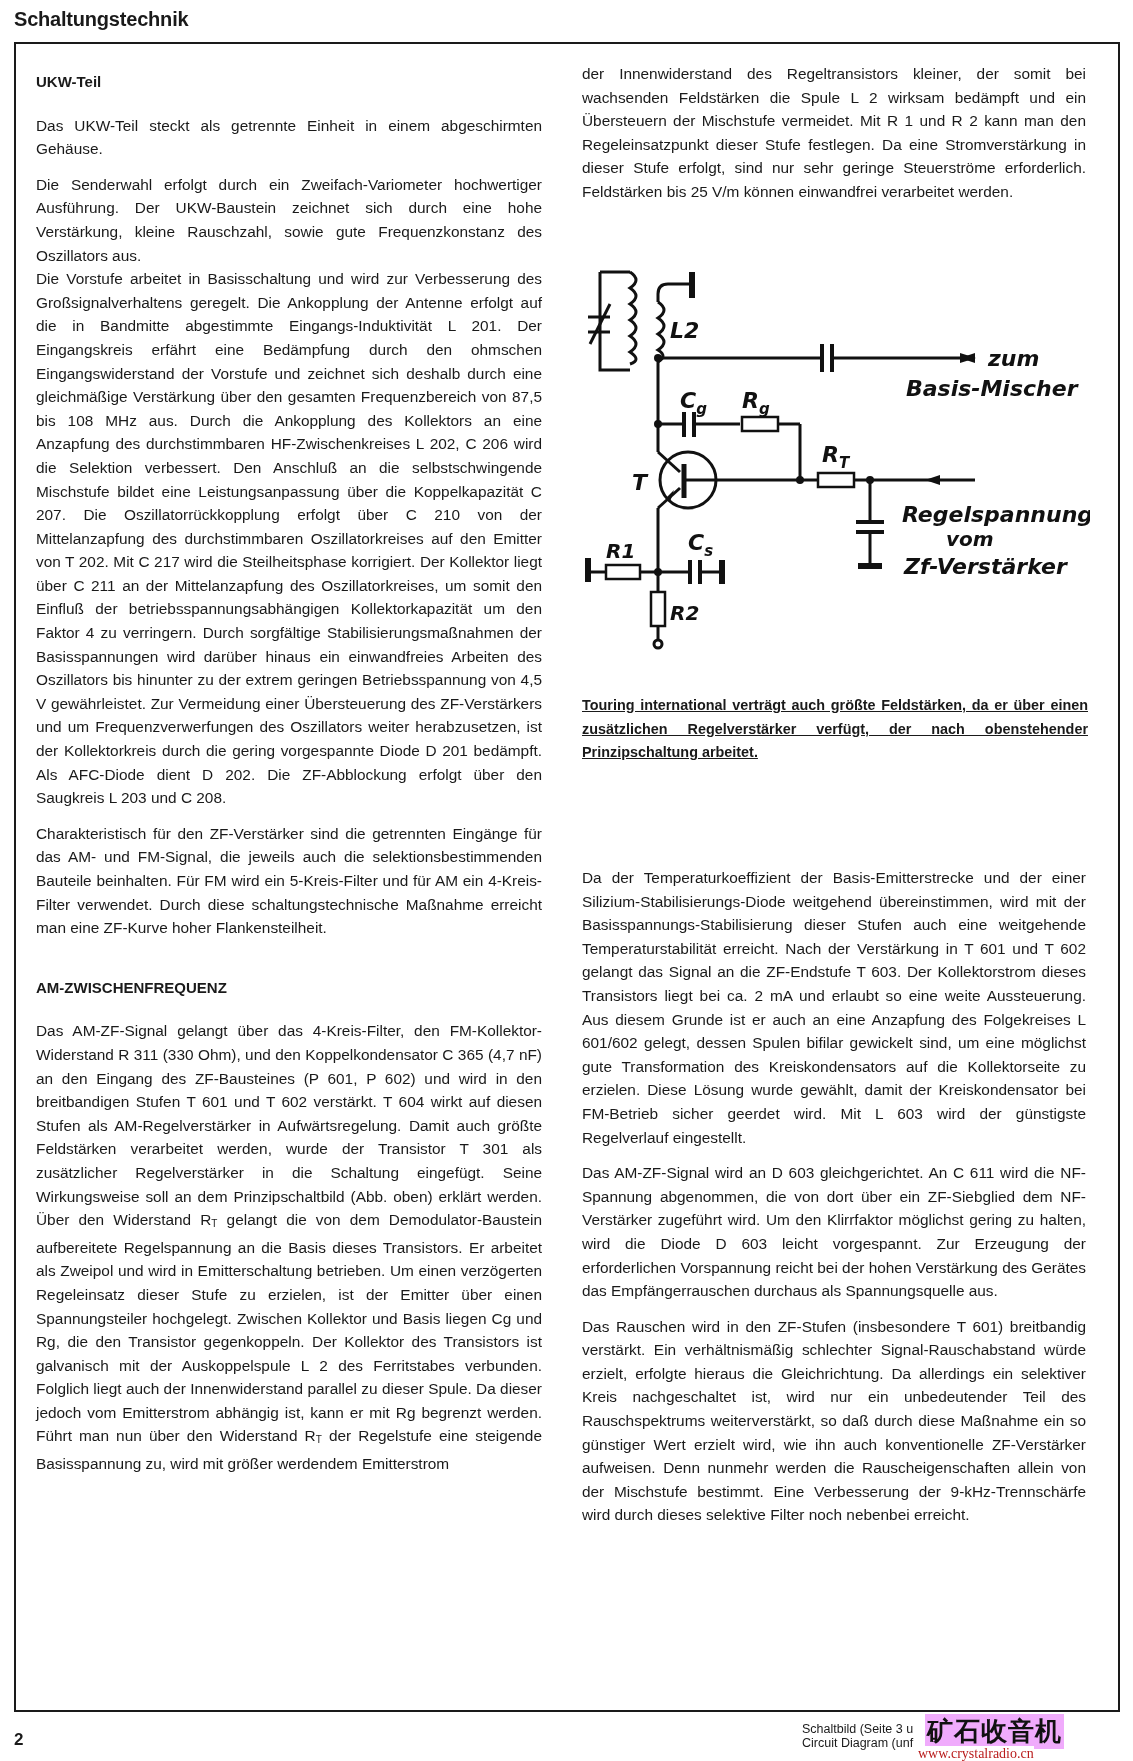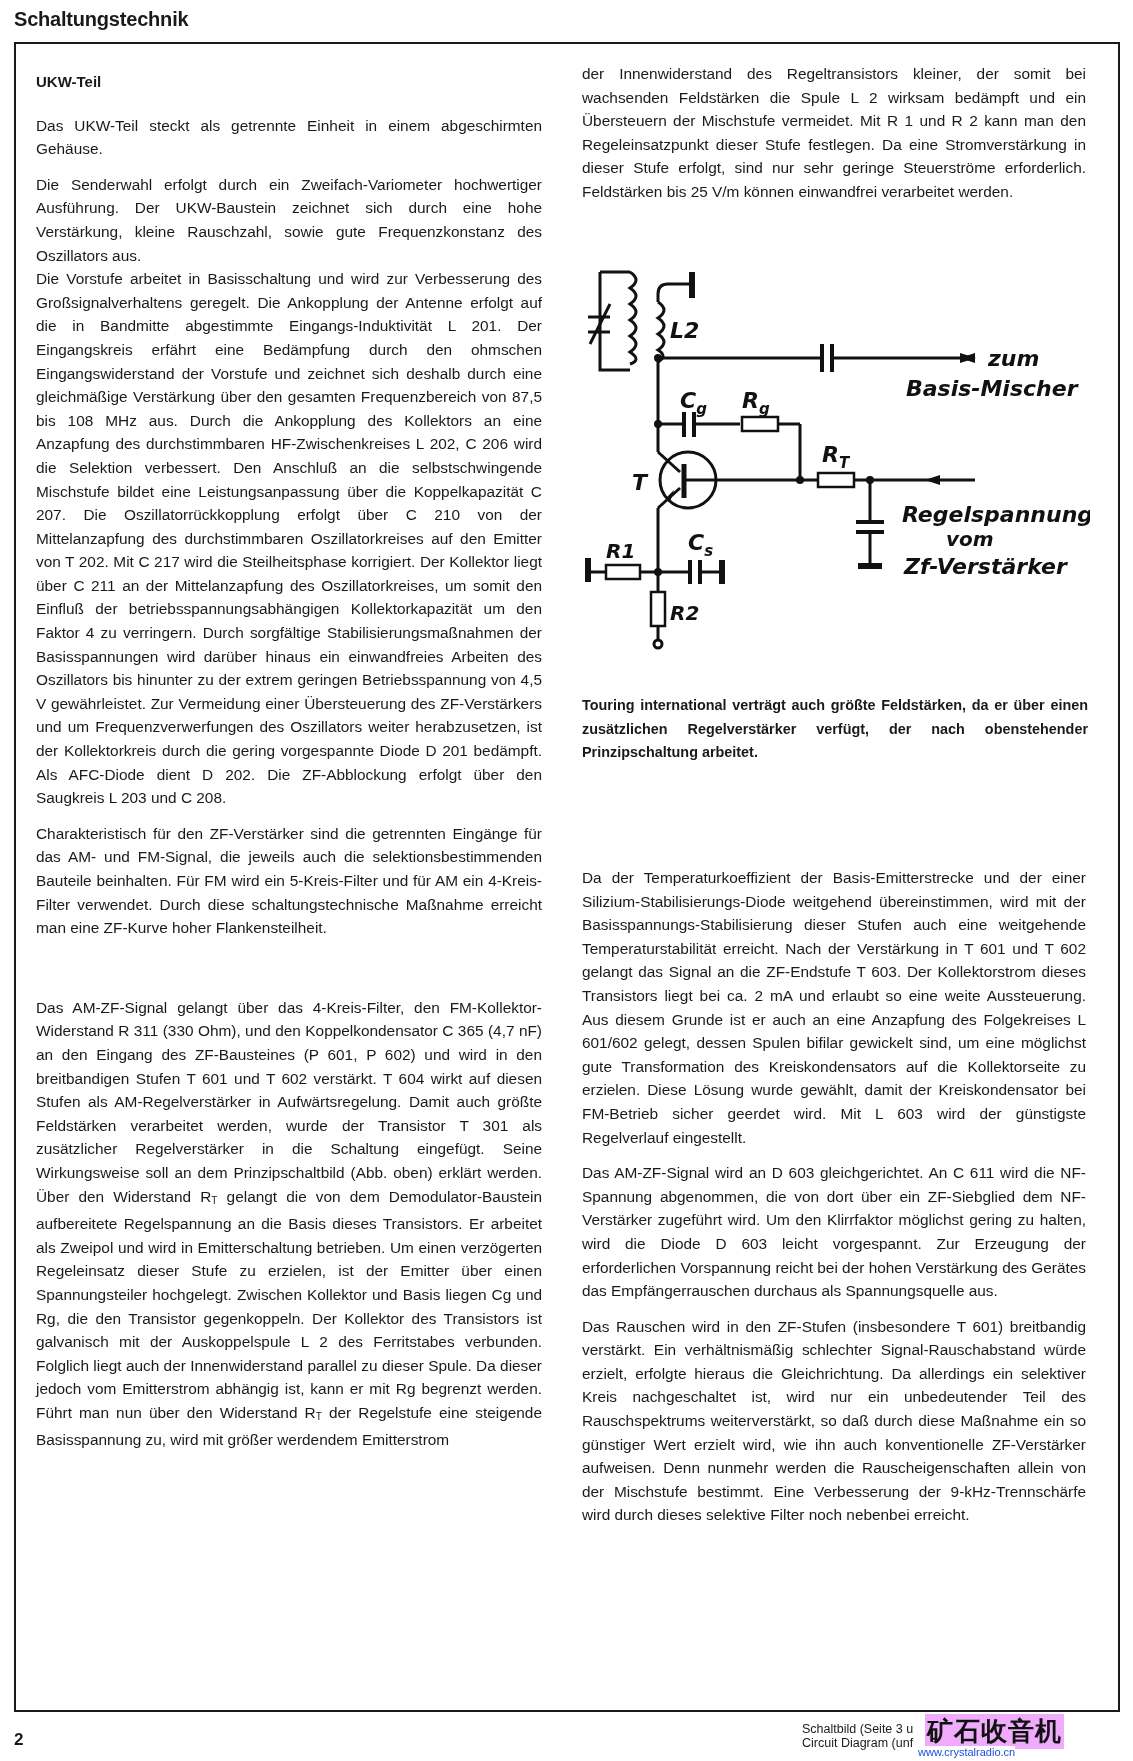--- a/index.html
+++ b/index.html
@@ -31,41 +31,42 @@
   .page-number { position: absolute; left: 14px; top: 1730px; font-size: 17px; font-weight: bold; }
   .footer-ref {
     position: absolute; left: 802px; top: 1722px; font-size: 12.5px; font-weight: normal; line-height: 14px;
     white-space: nowrap;
   }
   .watermark-cn {
     position: absolute; left: 925px; top: 1714px; font-size: 26px; font-weight: bold; color: #111;
     background: #f0abfc; padding: 0 2px; letter-spacing: 1px;
   }
   .watermark-url {
-    position: absolute; left: 918px; top: 1746px; font-size: 11px; color: #1d4ed8; background: #fff;
+    position: absolute; left: 918px; top: 1746px; font-size: 14px; color: #b91c1c; background: #fff; font-family: Liberation Serif, serif;
   }
 </style>
 </head>
 <body>
 
 <div class="page-title">Schaltungstechnik</div>
 
 <div class="frame"></div>
 
 <div class="col col-left">
   <div class="gap-s"></div>
   <h3 class="heading">UKW-Teil</h3>
   <div class="gap-s" style="height:20px"></div>
   <p>Das UKW-Teil steckt als getrennte Einheit in einem abgeschirmten Gehäuse.</p>
   <div class="gap-s"></div>
   <p>Die Senderwahl erfolgt durch ein Zweifach-Variometer hochwertiger Ausführung. Der UKW-Baustein zeichnet sich durch eine hohe Verstärkung, kleine Rauschzahl, sowie gute Frequenzkonstanz des Oszillators aus.</p>
   <p>Die Vorstufe arbeitet in Basisschaltung und wird zur Verbesserung des Großsignalverhaltens geregelt. Die Ankopplung der Antenne erfolgt auf die in Bandmitte abgestimmte Eingangs-Induktivität L 201. Der Eingangskreis erfährt eine Bedämpfung durch den ohmschen Eingangswiderstand der Vorstufe und zeichnet sich deshalb durch eine gleichmäßige Verstärkung über den gesamten Frequenzbereich von 87,5 bis 108 MHz aus. Durch die Ankopplung des Kollektors an eine Anzapfung des durchstimmbaren HF-Zwischenkreises L 202, C 206 wird die Selektion verbessert. Den Anschluß an die selbstschwingende Mischstufe bildet eine Leistungsanpassung über die Koppelkapazität C 207. Die Oszillatorrückkopplung erfolgt über C 210 von der Mittelanzapfung des durchstimmbaren Oszillatorkreises auf den Emitter von T 202. Mit C 217 wird die Steilheitsphase korrigiert. Der Kollektor liegt über C 211 an der Mittelanzapfung des Oszillatorkreises, um somit den Einfluß der betriebsspannungsabhängigen Kollektorkapazität um den Faktor 4 zu verringern. Durch sorgfältige Stabilisierungsmaßnahmen der Basisspannungen wird darüber hinaus ein einwandfreies Arbeiten des Oszillators bis hinunter zu der extrem geringen Betriebsspannung von 4,5 V gewährleistet. Zur Vermeidung einer Übersteuerung des ZF-Verstärkers und um Frequenzverwerfungen des Oszillators weiter herabzusetzen, ist der Kollektorkreis durch die gering vorgespannte Diode D 201 bedämpft. Als AFC-Diode dient D 202. Die ZF-Abblockung erfolgt über den Saugkreis L 203 und C 208.</p>
   <div class="gap-s"></div>
   <p>Charakteristisch für den ZF-Verstärker sind die getrennten Eingänge für das AM- und FM-Signal, die jeweils auch die selektionsbestimmenden Bauteile beinhalten. Für FM wird ein 5-Kreis-Filter und für AM ein 4-Kreis-Filter verwendet. Durch diese schaltungstechnische Maßnahme erreicht man eine ZF-Kurve hoher Flankensteilheit.</p>
   <div class="gap-l"></div>
+  <h3 class="heading">AM-ZWISCHENFREQUENZ</h3>
   <div class="gap-s" style="height:20px"></div>
   <p><span>Das AM-ZF-Signal gelangt über das 4-Kreis-Filter, den FM-Kollektor-Widerstand R 311 (330 Ohm), und den Koppelkondensator C 365 (4,7 nF) an den Eingang des ZF-Bausteines (P 601, P 602) und wird in den breitbandigen Stufen T 601 und T 602 verstärkt. T 604 wirkt auf diesen Stufen als AM-Regelverstärker in Aufwärtsregelung. Damit auch größte Feldstärken verarbeitet werden, wurde der Transistor T 301 als zusätzlicher Regelverstärker in die Schaltung eingefügt. Seine Wirkungsweise soll an dem Prinzipschaltbild (Abb. oben) erklärt werden. Über den Widerstand R</span><span class="sub">T</span><span> gelangt die von dem Demodulator-Baustein aufbereitete Regelspannung an die Basis dieses Transistors. Er arbeitet als Zweipol und wird in Emitterschaltung betrieben. Um einen verzögerten Regeleinsatz dieser Stufe zu erzielen, ist der Emitter über einen Spannungsteiler hochgelegt. Zwischen Kollektor und Basis liegen Cg und Rg, die den Transistor gegenkoppeln. Der Kollektor des Transistors ist galvanisch mit der Auskoppelspule L 2 des Ferritstabes verbunden. Folglich liegt auch der Innenwiderstand parallel zu dieser Spule. Da dieser jedoch vom Emitterstrom abhängig ist, kann er mit Rg begrenzt werden. Führt man nun über den Widerstand R</span><span class="sub">T</span><span> der Regelstufe eine steigende Basisspannung zu, wird mit größer werdendem Emitterstrom</span></p>
 </div>
 
 <div class="col col-right" style="top:62px">
   <p>der Innenwiderstand des Regeltransistors kleiner, der somit bei wachsenden Feldstärken die Spule L 2 wirksam bedämpft und ein Übersteuern der Mischstufe vermeidet. Mit R 1 und R 2 kann man den Regeleinsatzpunkt dieser Stufe festlegen. Da eine Stromverstärkung in dieser Stufe erfolgt, sind nur sehr geringe Steuerströme erforderlich. Feldstärken bis 25 V/m können einwandfrei verarbeitet werden.</p>
 </div>
 
 <svg class="schematic" viewBox="0 0 520 400" xmlns="http://www.w3.org/2000/svg">
   <g stroke="#111" stroke-width="3" fill="none">
@@ -147,21 +148,21 @@
   <text x="36" y="296" font-size="20">R1</text>
   <text x="118" y="288" font-size="22"><tspan>C</tspan><tspan font-size="15" dy="6">s</tspan></text>
   <text x="100" y="358" font-size="20">R2</text>
   <text x="418" y="104" font-size="22">zum</text>
   <text x="336" y="134" font-size="22">Basis-Mischer</text>
   <text x="332" y="260" font-size="22">Regelspannung</text>
   <text x="376" y="284" font-size="20">vom</text>
   <text x="334" y="312" font-size="22">Zf-Verstärker</text>
 </svg>
 
-<div class="col col-right caption" style="top:694px; width:506px;">Touring international verträgt auch größte Feldstärken, da er über einen zusätzlichen Regelverstärker verfügt, der nach obenstehender Prinzipschaltung arbeitet.</div>
+<div class="col col-right caption" style="top:694px; width:506px;text-decoration:underline;">Touring international verträgt auch größte Feldstärken, da er über einen zusätzlichen Regelverstärker verfügt, der nach obenstehender Prinzipschaltung arbeitet.</div>
 
 <div class="col col-right" style="top:866px">
   <p>Da der Temperaturkoeffizient der Basis-Emitterstrecke und der einer Silizium-Stabilisierungs-Diode weitgehend übereinstimmen, wird mit der Basisspannungs-Stabilisierung dieser Stufen auch eine weitgehende Temperaturstabilität erreicht. Nach der Verstärkung in T 601 und T 602 gelangt das Signal an die ZF-Endstufe T 603. Der Kollektorstrom dieses Transistors liegt bei ca. 2 mA und erlaubt so eine weite Aussteuerung. Aus diesem Grunde ist er auch an eine Anzapfung des Folgekreises L 601/602 gelegt, dessen Spulen bifilar gewickelt sind, um eine möglichst gute Transformation des Kreiskondensators auf die Kollektorseite zu erzielen. Diese Lösung wurde gewählt, damit der Kreiskondensator bei FM-Betrieb sicher geerdet wird. Mit L 603 wird der günstigste Regelverlauf eingestellt.</p>
   <div class="gap-s"></div>
   <p>Das AM-ZF-Signal wird an D 603 gleichgerichtet. An C 611 wird die NF-Spannung abgenommen, die von dort über ein ZF-Siebglied dem NF-Verstärker zugeführt wird. Um den Klirrfaktor möglichst gering zu halten, wird die Diode D 603 leicht vorgespannt. Zur Erzeugung der erforderlichen Vorspannung reicht bei der hohen Verstärkung des Gerätes das Empfängerrauschen durchaus als Spannungsquelle aus.</p>
   <div class="gap-s"></div>
   <p>Das Rauschen wird in den ZF-Stufen (insbesondere T 601) breitbandig verstärkt. Ein verhältnismäßig schlechter Signal-Rauschabstand würde erzielt, erfolgte hieraus die Gleichrichtung. Da allerdings ein selektiver Kreis nachgeschaltet ist, wird nur ein unbedeutender Teil des Rauschspektrums weiterverstärkt, so daß durch diese Maßnahme ein so günstiger Wert erzielt wird, wie ihn auch konventionelle ZF-Verstärker aufweisen. Denn nunmehr werden die Rauscheigenschaften allein von der Mischstufe bestimmt. Eine Verbesserung der 9-kHz-Trennschärfe wird durch dieses selektive Filter noch nebenbei erreicht.</p>
 </div>
 
 <div class="page-number">2</div>

